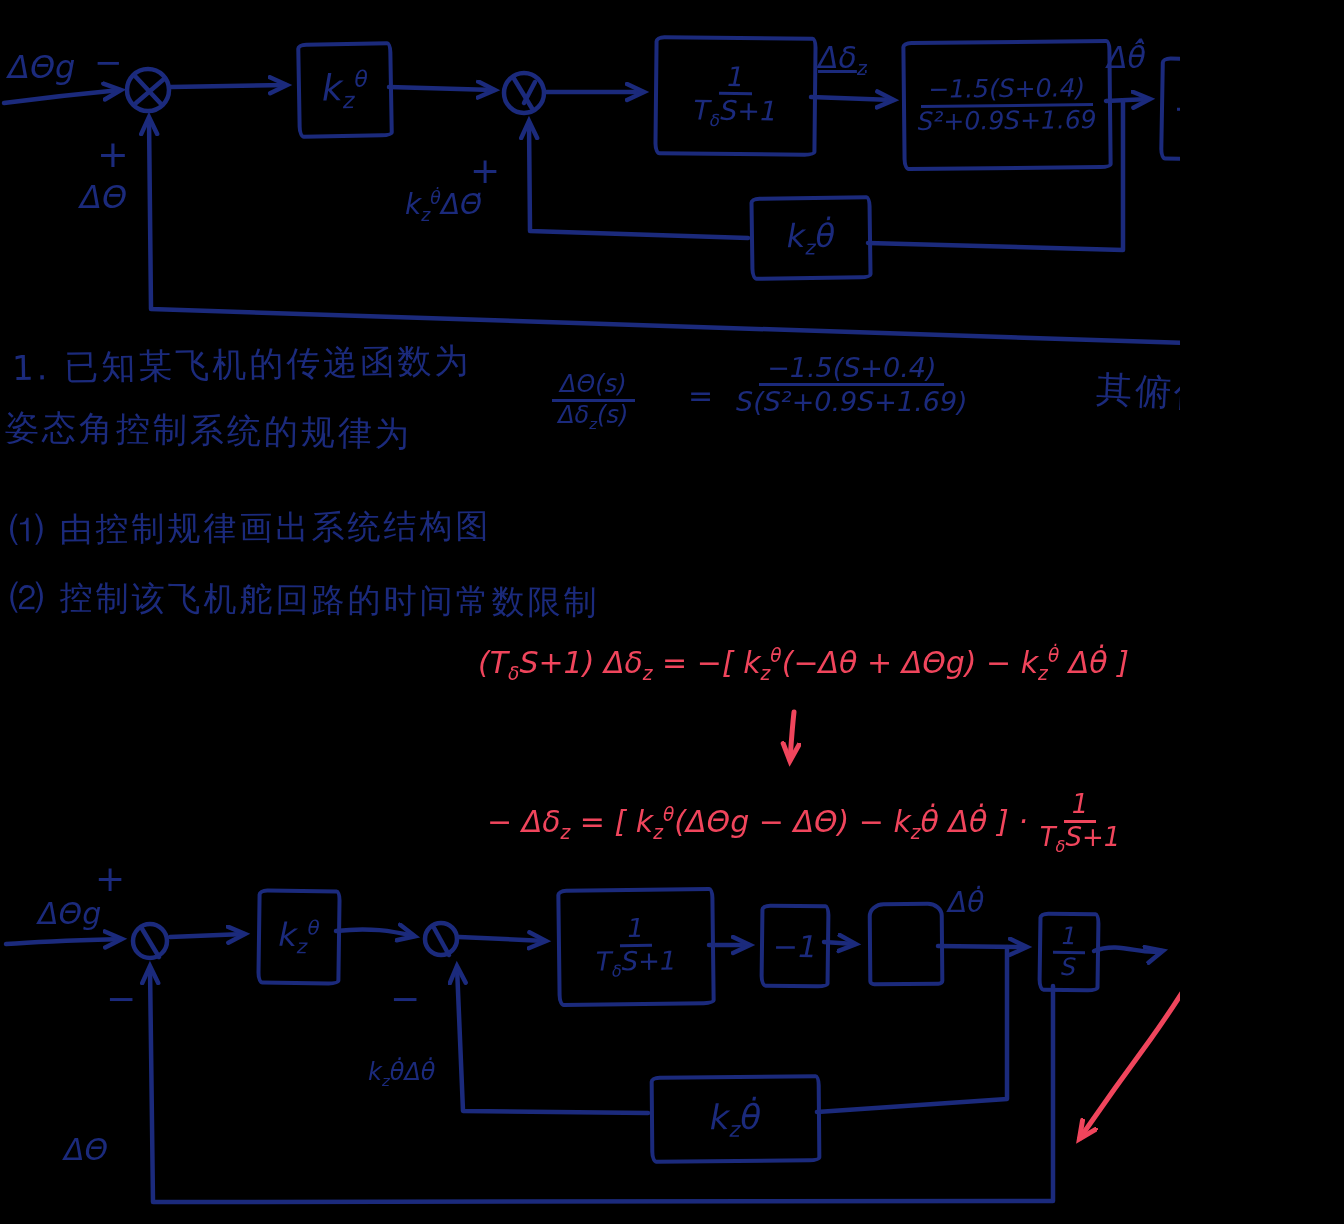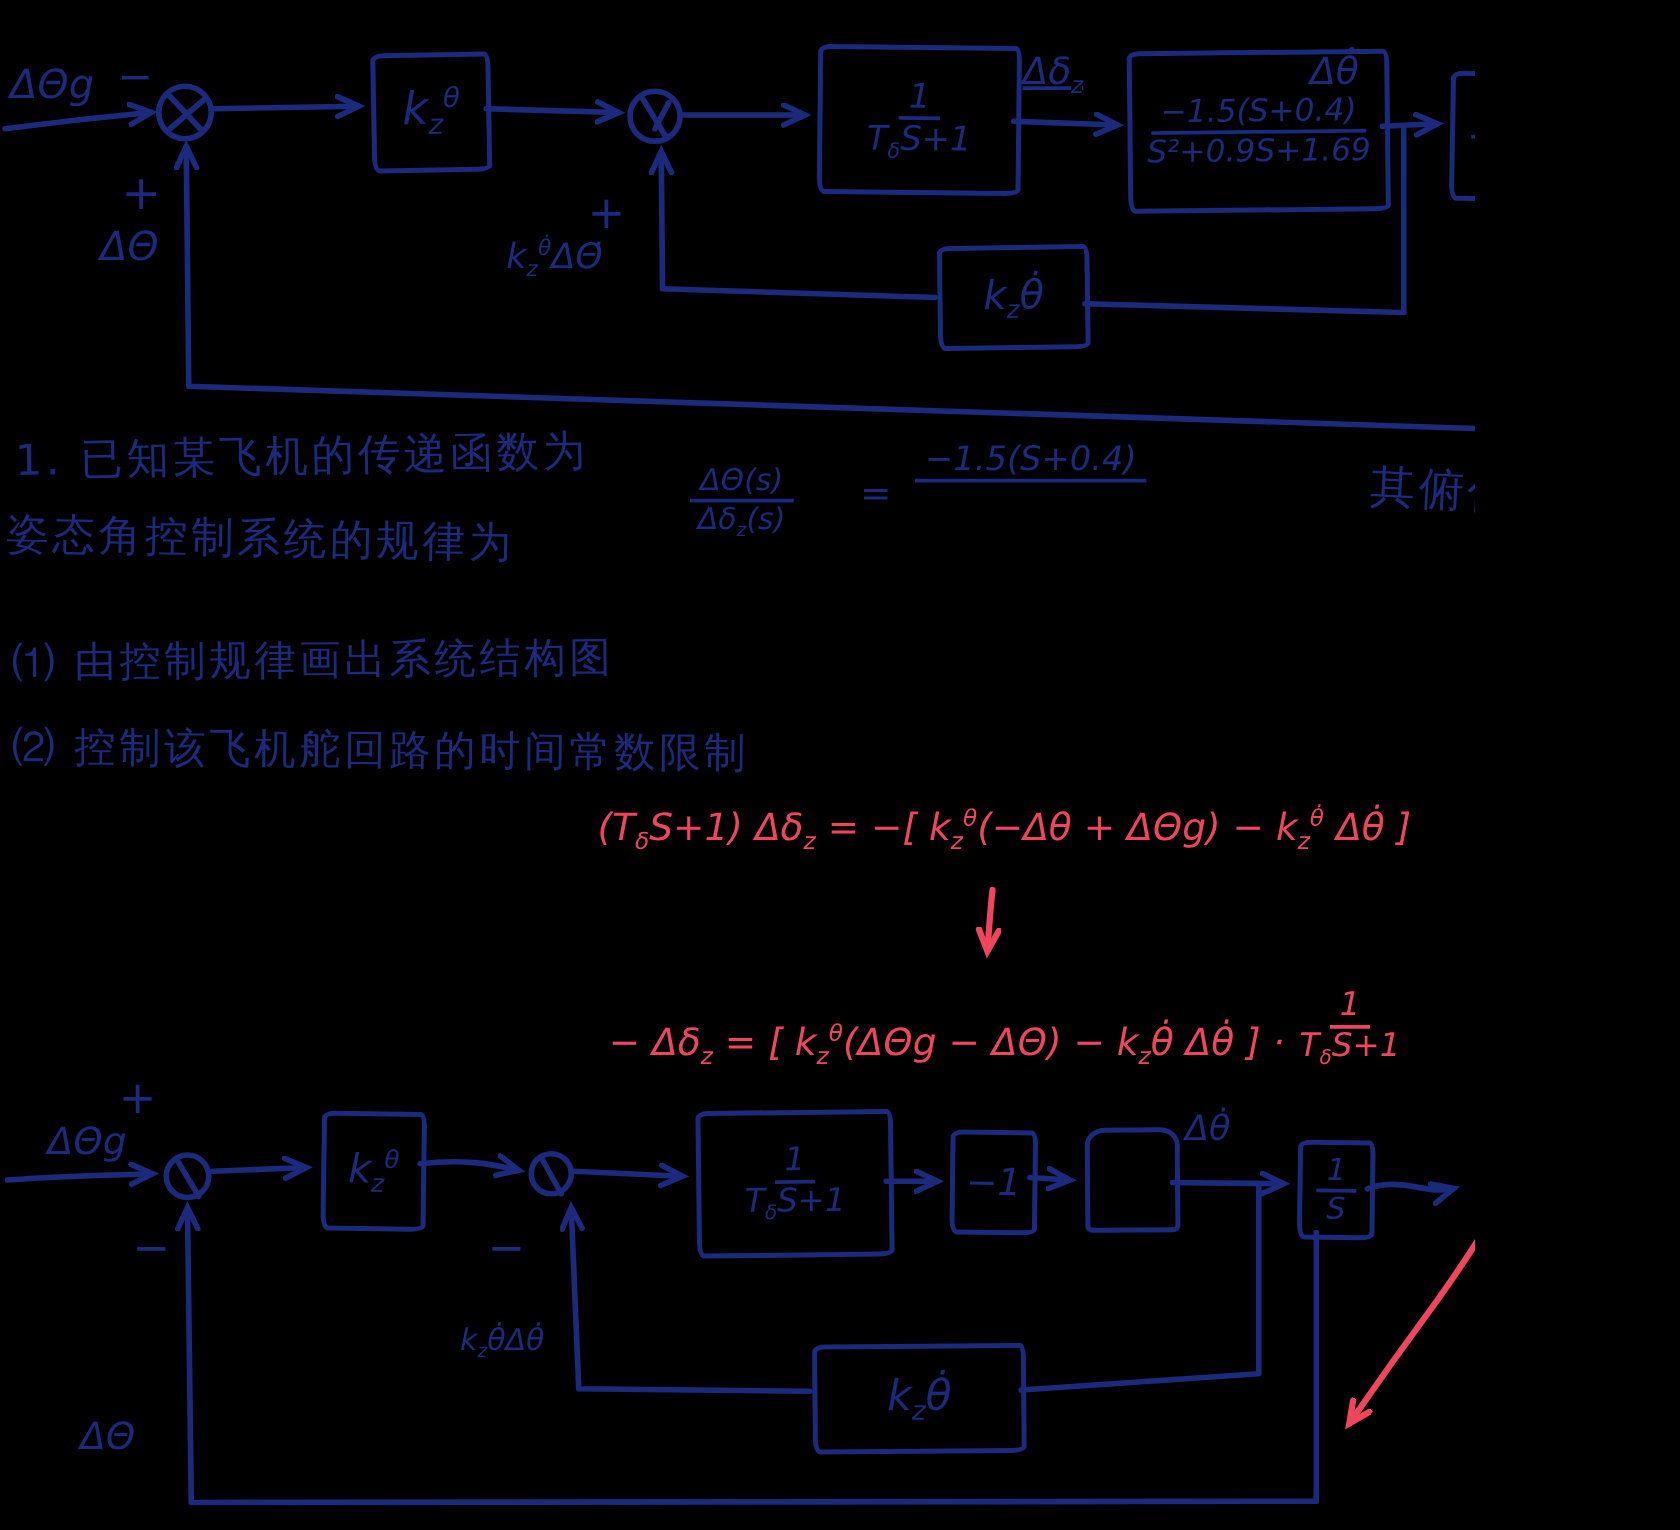--- a/index.html
+++ b/index.html
@@ -112,21 +112,21 @@
 
   <div class="lbl math" style="left:818px;top:40px;font-size:30px;text-decoration:underline;">Δδ<sub>z</sub></div>
 
   <div class="blk math" style="left:902px;top:40px;width:202px;height:122px;font-size:25px;transform:rotate(-0.6deg);">
     <span class="frac">
       <span class="num">−1.5(S+0.4)</span>
       <span class="den">S²+0.9S+1.69</span>
     </span>
   </div>
 
-  <div class="lbl math" style="left:1048px;top:40px;font-size:30px;">Δθ̂̇</div>
+  <div class="lbl math" style="left:1107px;top:40px;font-size:30px;">Δθ̂̇</div>
 
   <div class="blk math" style="left:1160px;top:57px;width:58px;height:96px;font-size:26px;transform:rotate(1deg);">
     <span class="frac">
       <span class="num">1</span>
       <span class="den">S</span>
     </span>
   </div>
 
   <div class="lbl math" style="left:1238px;top:52px;font-size:32px;">ΔΘ</div>
 
@@ -139,33 +139,34 @@
   <div class="lbl math" style="left:552px;top:371px;font-size:24px;">
     <span class="frac">
       <span class="num">ΔΘ(s)</span>
       <span class="den">Δδ<sub>z</sub>(s)</span>
     </span>
   </div>
   <div class="lbl" style="left:688px;top:378px;font-size:30px;">=</div>
   <div class="lbl math" style="left:732px;top:352px;font-size:27px;">
     <span class="frac">
       <span class="num">−1.5(S+0.4)</span>
+      <span class="den">S(S²+0.9S+1.69)</span>
     </span>
   </div>
   <div class="lbl cn" style="left:1096px;top:368px;font-size:36px;transform:rotate(3deg);">其俯仰</div>
 
   <div class="lbl cn" style="left:5px;top:408px;font-size:34px;transform:rotate(1deg);">姿态角控制系统的规律为</div>
 
 
   <div class="lbl cn" style="left:10px;top:506px;font-size:33px;transform:rotate(-0.5deg);">⑴ 由控制规律画出系统结构图</div>
   <div class="lbl cn" style="left:10px;top:578px;font-size:33px;transform:rotate(0.5deg);">⑵ 控制该飞机舵回路的时间常数限制</div>
 
   <div class="red-lbl math" style="left:478px;top:645px;font-size:30px;">(T<sub>δ</sub>S+1) Δδ<sub>z</sub> = −[ k<sub>z</sub><sup>θ</sup>(−Δθ + ΔΘg) − k<sub>z</sub><sup>θ̇</sup> Δθ̇ ]</div>
 
-  <div class="red-lbl math" style="left:487px;top:790px;font-size:30px;display:flex;align-items:flex-end;gap:8px;">
+  <div class="red-lbl math" style="left:487px;top:790px;font-size:30px;display:flex;align-items:center;gap:8px;">
     <span>− Δδ<sub>z</sub> = [ k<sub>z</sub><sup>θ</sup>(ΔΘg − ΔΘ) − k<sub>z</sub>θ̇ Δθ̇ ] ·</span>
     <span class="frac" style="font-size:26px;">
       <span class="num">1</span>
       <span class="den">T<sub>δ</sub>S+1</span>
     </span>
   </div>
 
   <div class="red-lbl cn" style="left:1232px;top:472px;font-size:40px;font-weight:600;transform:rotate(14deg);">均有</div>
   <div class="red-lbl cn" style="left:1222px;top:544px;font-size:40px;font-weight:600;transform:rotate(14deg);">差异</div>
 

